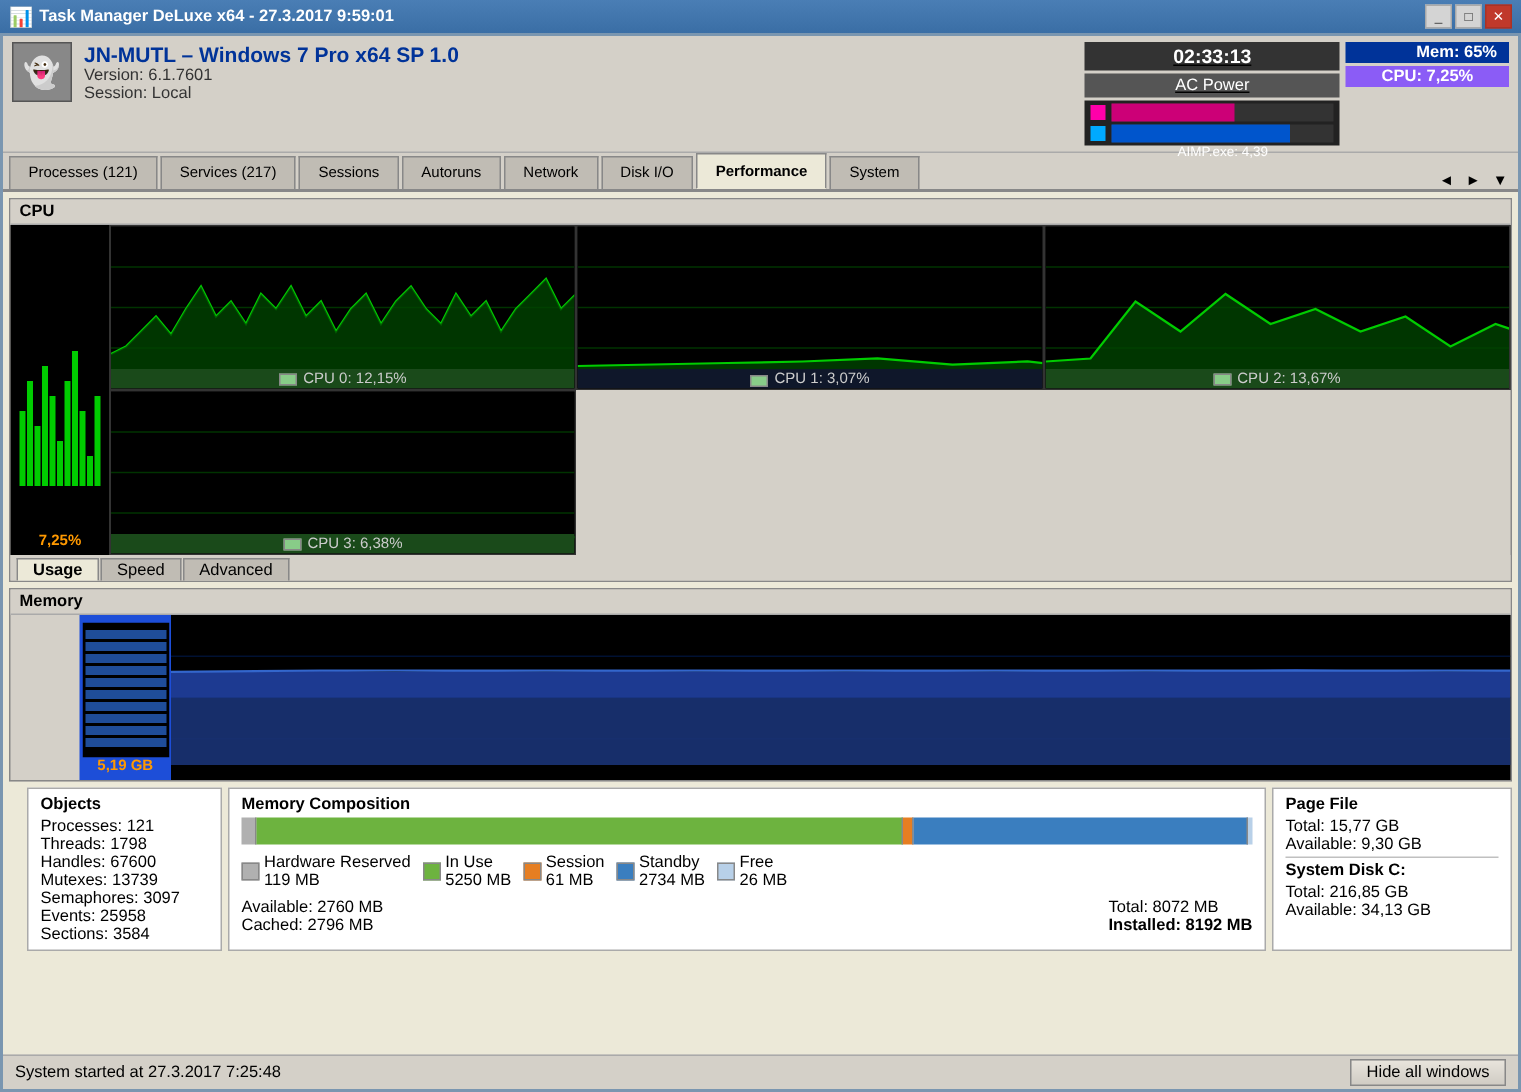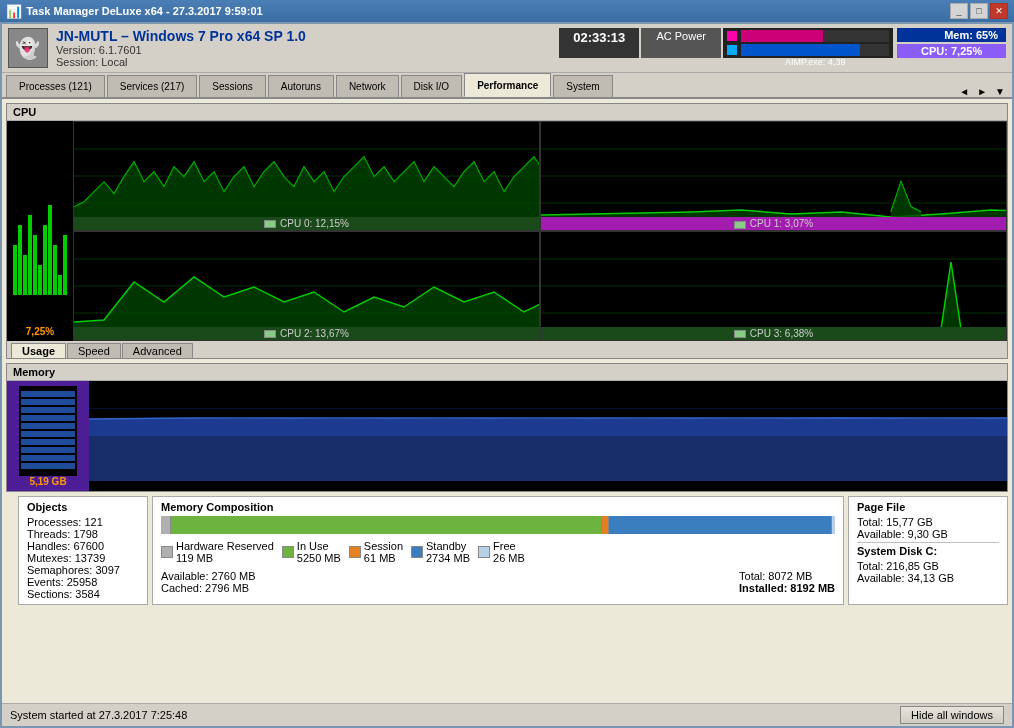--- a/index.html
+++ b/index.html
@@ -182,21 +182,21 @@
       flex-shrink: 0;
     }
     .cpu-percent-label {
       color: #ff9900;
       font-size: 10px;
       font-weight: bold;
     }
     .cpu-graphs {
       flex: 1;
       display: grid;
-      grid-template-columns: 1fr 1fr;
+      grid-template-columns: 1fr 1fr 1fr;
       grid-template-rows: 1fr 1fr;
     }
     .cpu-graph {
       background: #000;
       border: 1px solid #333;
       position: relative;
       overflow: hidden;
     }
     .cpu-graph-label {
       position: absolute;
@@ -225,28 +225,29 @@
       border: 1px solid #888;
       border-bottom: none;
       cursor: pointer;
       font-size: 11px;
     }
     .sub-tab.active {
       background: #ece9d8;
       font-weight: bold;
     }
     .mem-sidebar {
-      width: 82px;
-      background: #4c1d95;
+      width: 61px;
+      background: #1d4ed8;
       display: flex;
       flex-direction: column;
       align-items: center;
       justify-content: flex-end;
       padding-bottom: 4px;
       flex-shrink: 0;
+      margin-left: 46px;
     }
     .mem-graph-area {
       flex: 1;
       background: #000;
       position: relative;
       overflow: hidden;
     }
     .mem-gb-label {
       color: #ff9900;
       font-size: 10px;
@@ -361,21 +362,21 @@
 <div class="main-window">
 
   <div class="header-area">
     <div class="ghost-icon">👻</div>
     <div class="app-info">
       <div class="app-title">JN-MUTL – Windows 7 Pro x64 SP 1.0</div>
       <div class="app-subtitle">Version: 6.1.7601</div>
       <div class="app-subtitle">Session: Local</div>
     </div>
     <div class="status-panels">
-      <div style="display:flex;flex-direction:row;gap:2px;">
+      <div style="display:flex;flex-direction:column;gap:2px;text-decoration:underline;">
         <div class="time-panel">02:33:13</div>
         <div class="power-panel">AC Power</div>
         <div style="background:#222;padding:2px 4px;width:170px;">
           <div style="display:flex;align-items:center;gap:4px;margin-bottom:2px;">
             <div style="width:10px;height:10px;background:#ff00aa;"></div>
             <div style="flex:1;background:#333;height:12px;position:relative;">
               <div style="background:#cc0077;width:55%;height:100%;"></div>
               <span style="position:absolute;width:100%;text-align:center;color:white;font-size:9px;line-height:12px;">firefox.exe: 2,38 GB</span>
             </div>
           </div>
@@ -466,21 +467,21 @@
               <rect width="100%" height="100%" fill="#000"></rect>
               <line x1="0" y1="25%" x2="100%" y2="25%" stroke="#003300" stroke-width="1"></line>
               <line x1="0" y1="50%" x2="100%" y2="50%" stroke="#003300" stroke-width="1"></line>
               <line x1="0" y1="75%" x2="100%" y2="75%" stroke="#003300" stroke-width="1"></line>
               <polygon points="0,95 0,93 50,92 100,91 150,90 200,88 250,92 300,90 350,95 400,92 450,88 500,90 500,100" fill="#004400" opacity="0.8"></polygon>
               <polyline points="0,93 50,92 100,91 150,90 200,88 250,92 300,90 350,95 400,92 450,88 500,90" fill="none" stroke="#00cc00" stroke-width="1.5"></polyline>
 
               <polyline points="350,90 360,60 370,85 380,90" fill="none" stroke="#00cc00" stroke-width="1.5"></polyline>
               <polygon points="350,100 350,90 360,60 370,85 380,90 380,100" fill="#004400" opacity="0.8"></polygon>
             </svg>
-            <div class="cpu-graph-label" style="position:absolute;bottom:0;left:0;right:0;background:#a21caf;color:#ccc;text-align:center;font-size:10px;padding:1px;display:flex;align-items:flex-end;justify-content:center;gap:4px;">
+            <div class="cpu-graph-label" style="position:absolute;bottom:0;left:0;right:0;background:#0f172a;color:#ccc;text-align:center;font-size:10px;padding:1px;display:flex;align-items:flex-end;justify-content:center;gap:4px;">
               <div style="width:12px;height:8px;background:#88cc88;border:1px solid #888;"></div>
               <span>CPU 1: 3,07%</span>
             </div>
           </div>
 
           <div class="cpu-graph">
             <svg width="100%" height="100%" style="position:absolute;top:0;left:0;bottom:18px;" preserveAspectRatio="none">
               <rect width="100%" height="100%" fill="#000"></rect>
               <line x1="0" y1="25%" x2="100%" y2="25%" stroke="#003300" stroke-width="1"></line>
               <line x1="0" y1="50%" x2="100%" y2="50%" stroke="#003300" stroke-width="1"></line>

